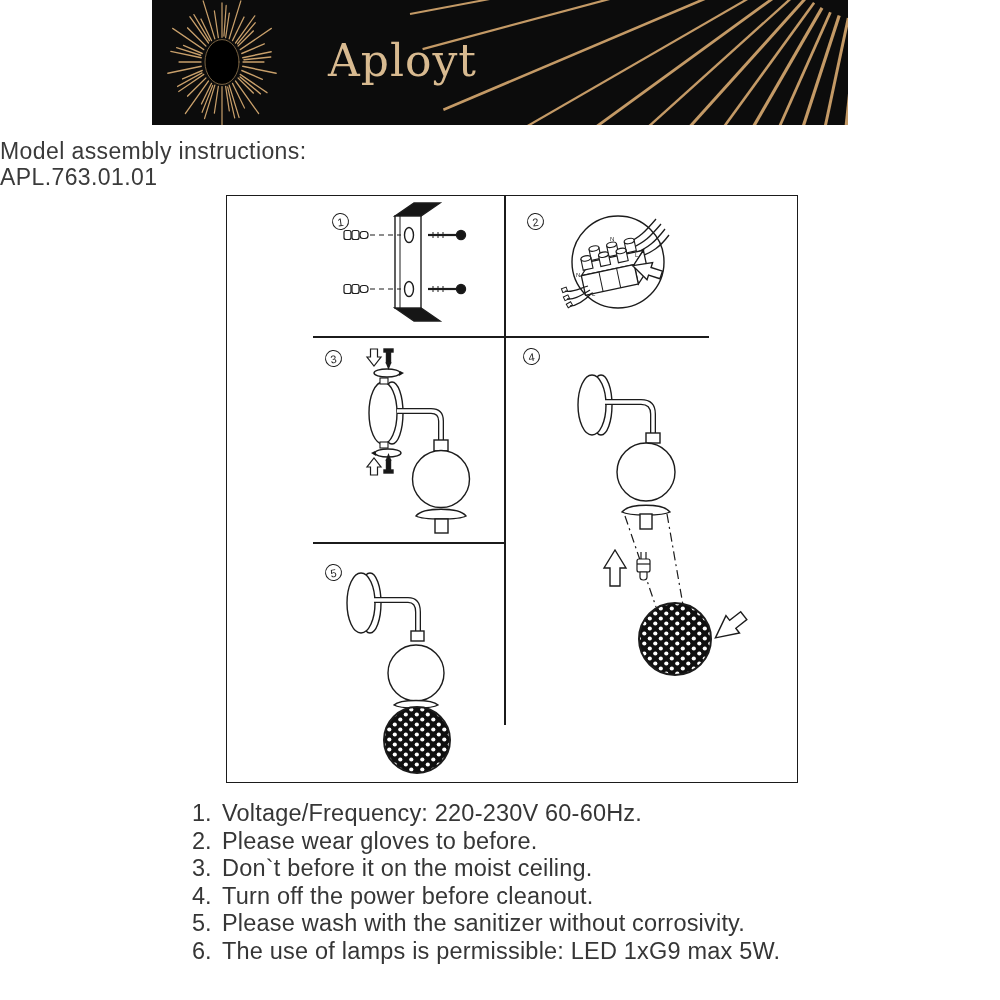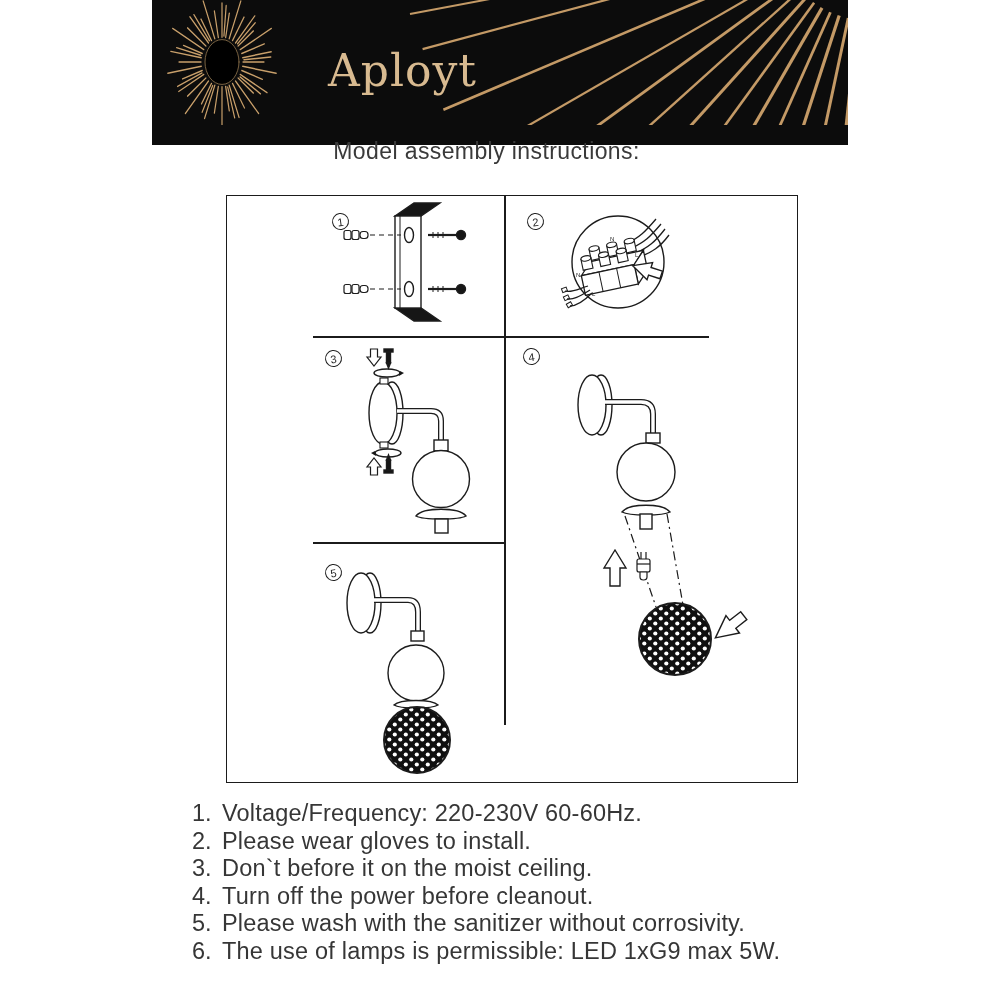--- a/index.html
+++ b/index.html
@@ -5,34 +5,34 @@
   html,body{margin:0;padding:0;}
   body{
     width:1000px;height:1000px;background:#ffffff;position:relative;
     font-family:"Liberation Sans",sans-serif;color:#363636;
     -webkit-font-smoothing:antialiased;
   }
   .page{position:absolute;inset:0;background:#fff;overflow:hidden;}
 
   
   .banner{
-    position:absolute;left:152px;top:0;width:696px;height:145px;
+    position:absolute;left:152px;top:0;width:696px;height:125px;
     background:#0c0c0c;overflow:hidden;
   }
   .banner svg{position:absolute;top:0;left:0;}
   .brand-name{
     position:absolute;left:176px;top:50%;transform:translateY(-54%);
     font-family:"DejaVu Serif",serif;font-size:44px;letter-spacing:1px;
     color:#d8ba90;font-weight:400;
   }
 
   
   .title-line{
-    position:absolute;left:0;width:909px;text-align:center;
-    color:#3a3a3a;font-size:23px;letter-spacing:.4px;padding-left:32px;
+    position:absolute;left:0;width:909px;text-align:left;
+    color:#3a3a3a;font-size:23px;letter-spacing:.4px;
   }
   .title-1{top:138px;}
   .title-2{top:164px;}
 
   
   .diagram-box{
     position:absolute;left:226px;top:195px;width:572px;height:588px;
     border:1.5px solid #1b1b1b;background:#fff;box-sizing:border-box;
   }
   .divider{position:absolute;background:#1b1b1b;}
@@ -131,20 +131,21 @@
         <line x1="642.2" y1="-17.1" x2="342.9" y2="200.4" stroke-width="2.8"></line>
         <line x1="637.1" y1="-25.0" x2="316.6" y2="160.0" stroke-width="2.2"></line>
         <line x1="632.1" y1="-34.8" x2="291.4" y2="109.8" stroke-width="2.6"></line>
         <line x1="628.1" y1="-46.7" x2="270.6" y2="49.1" stroke-width="2.2"></line>
         <line x1="625.0" y1="-55.0" x2="258.0" y2="14.0" stroke-width="2.0"></line>
       </g>
     </svg>
   </header>
 
   <div class="title-line title-1">Model assembly instructions:</div>
+  <div class="title-line title-2">APL.763.01.01</div>
 
   <div class="diagram-box">
     <div class="divider div-vert"></div>
     <div class="divider div-h1"></div>
     <div class="divider div-h2"></div>
 
     <div class="panel panel-1">
       <span class="step-badge" style="left:105px;top:17px;">1</span>
       <svg width="277" height="140" viewBox="0 0 277 140">
         <g stroke="#1c1c1c" fill="none" stroke-width="1.4">
@@ -350,21 +351,21 @@
     </div>
   </div>
 
   <div class="instructions">
     <div class="instr-row">
       <span class="instr-num">1.</span>
       <span class="instr-text">Voltage/Frequency: 220-230V 60-60Hz.</span>
     </div>
     <div class="instr-row">
       <span class="instr-num">2.</span>
-      <span class="instr-text">Please wear gloves to install.</span>
+      <span class="instr-text">Please wear gloves to before.</span>
     </div>
     <div class="instr-row">
       <span class="instr-num">3.</span>
       <span class="instr-text">Don`t before it on the moist ceiling.</span>
     </div>
     <div class="instr-row">
       <span class="instr-num">4.</span>
       <span class="instr-text">Turn off the power before cleanout.</span>
     </div>
     <div class="instr-row">

